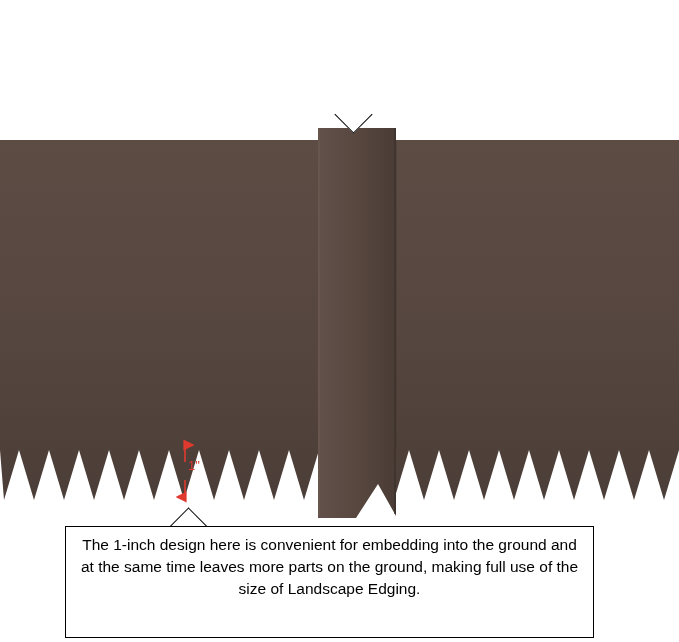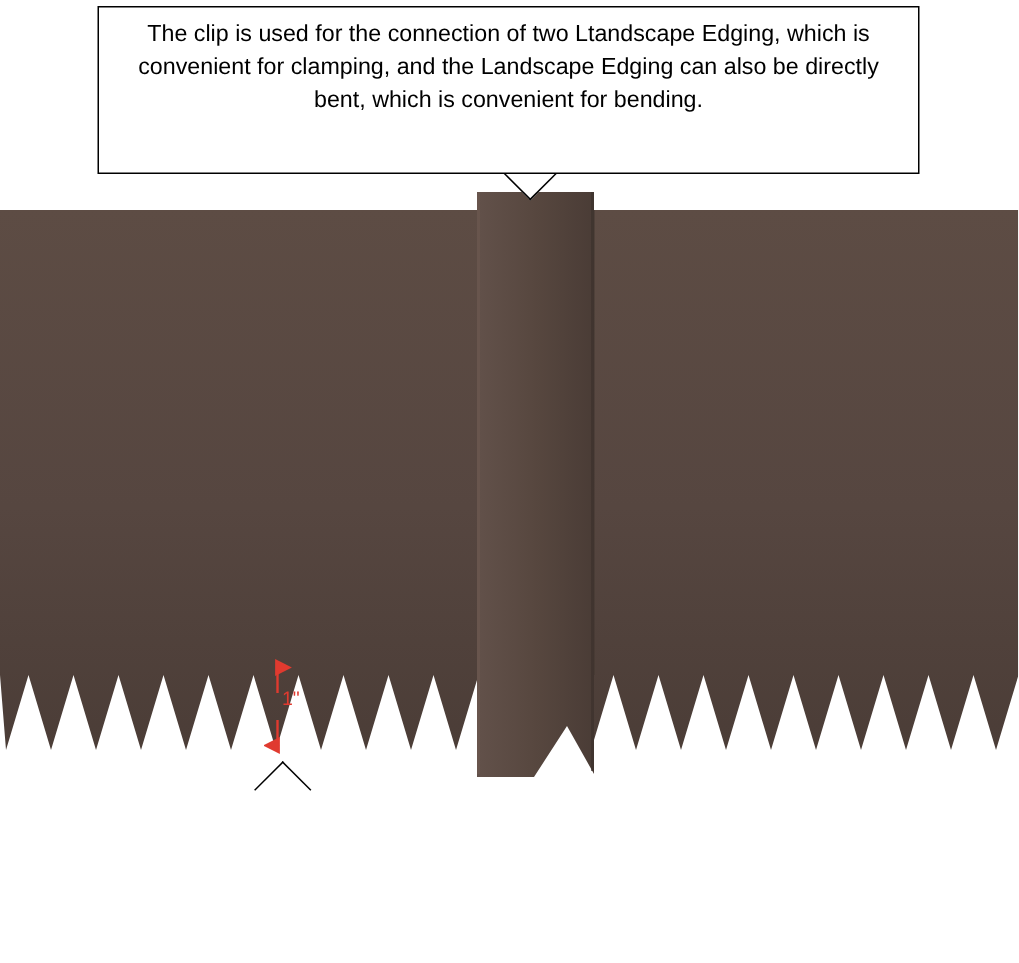--- a/index.html
+++ b/index.html
@@ -163,17 +163,17 @@
           <path d="M3.5,7 L0,0 L7,0 Z" fill="#e03a2f"></path>
         </marker>
       </defs>
       <line x1="9" y1="9" x2="9" y2="26" stroke="#e03a2f" stroke-width="1.6" marker-start="url(#arrUp)"></line>
       <line x1="9" y1="44" x2="9" y2="61" stroke="#e03a2f" stroke-width="1.6" marker-end="url(#arrDown)"></line>
     </svg>
     <div class="dim-label">1"</div>
   </div>
 
   <div class="tail tail-top"></div>
-  <div class="callout callout-top">The clip is used for the connection of two Ltandscape Edging, which is convenient for clamping, and the Landscape Edging can also be directly bent, which is convenient for bending.</div>
 
   <div class="tail tail-bottom"></div>
+  <div class="callout callout-bottom">The 1-inch design here is convenient for embedding into the ground and at the same time leaves more parts on the ground, making full use of the size of Landscape Edging.</div>
 
 </div>
 
 </body></html>

